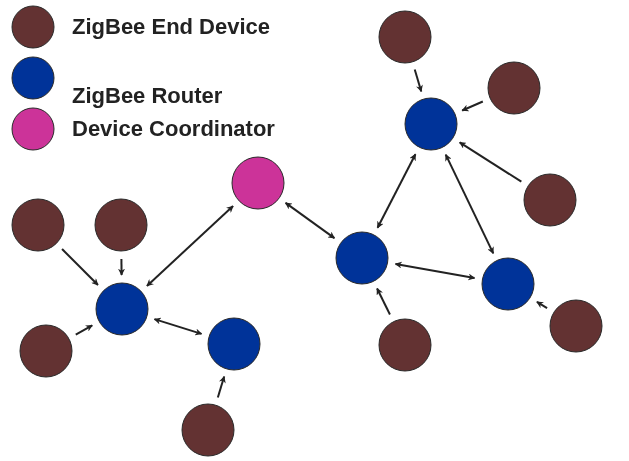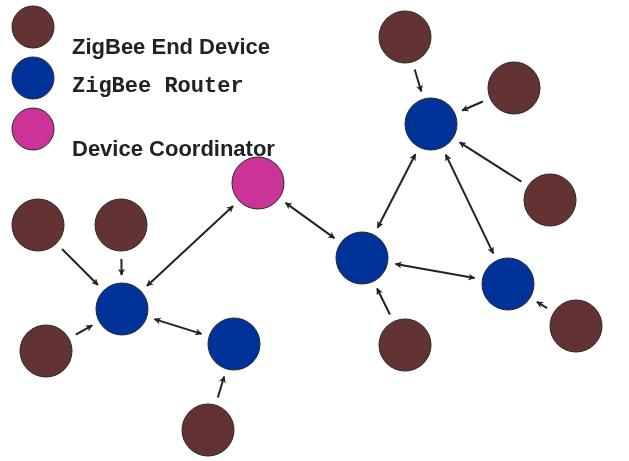--- a/index.html
+++ b/index.html
@@ -1,18 +1,18 @@
 <!DOCTYPE html>
 <html><head>
 <meta charset="utf-8">
 <style>
   html, body { margin: 0; padding: 0; background: #ffffff; }
   body { width: 629px; height: 461px; position: relative; overflow: hidden; font-family: "Liberation Sans", sans-serif; }
   #diagram { position: absolute; left: 0; top: 0; }
-  .legend-label { position: absolute; left: 72px; font-size: 22px; font-weight: bold; color: #222222; font-family: "Liberation Sans", sans-serif; white-space: nowrap; margin-top: 20px; }
+  .legend-label { position: absolute; left: 72px; font-size: 22px; font-weight: bold; color: #222222; font-family: "Liberation Sans", sans-serif; white-space: nowrap; }
 </style>
 </head>
 <body>
 
 <svg id="diagram" width="629" height="461">
   <defs>
     <marker id="arrowhead" viewBox="0 0 10 10" refX="9" refY="5" markerWidth="7" markerHeight="7" orient="auto-start-reverse" markerUnits="userSpaceOnUse">
       <path d="M0,0 L10,5 L0,10 L3,5 Z" fill="#222222"></path>
     </marker>
   </defs>
@@ -51,14 +51,14 @@
       <circle cx="208" cy="430" r="26" fill="#633232" stroke="#2a2a2a" stroke-width="1"></circle>
       <circle cx="405" cy="345" r="26" fill="#633232" stroke="#2a2a2a" stroke-width="1"></circle>
       <circle cx="405" cy="37" r="26" fill="#633232" stroke="#2a2a2a" stroke-width="1"></circle>
       <circle cx="514" cy="88" r="26" fill="#633232" stroke="#2a2a2a" stroke-width="1"></circle>
       <circle cx="550" cy="200" r="26" fill="#633232" stroke="#2a2a2a" stroke-width="1"></circle>
       <circle cx="576" cy="326" r="26" fill="#633232" stroke="#2a2a2a" stroke-width="1"></circle>
     </g>
 </svg>
 
 <div class="legend-label" style="top:14px;">ZigBee End Device</div>
-<div class="legend-label" style="top:54px;font-family:Liberation Mono, monospace;">ZigBee Router</div>
+<div class="legend-label" style="top:83px;">ZigBee Router</div>
 <div class="legend-label" style="top:116px;">Device Coordinator</div>
 
 </body></html>

